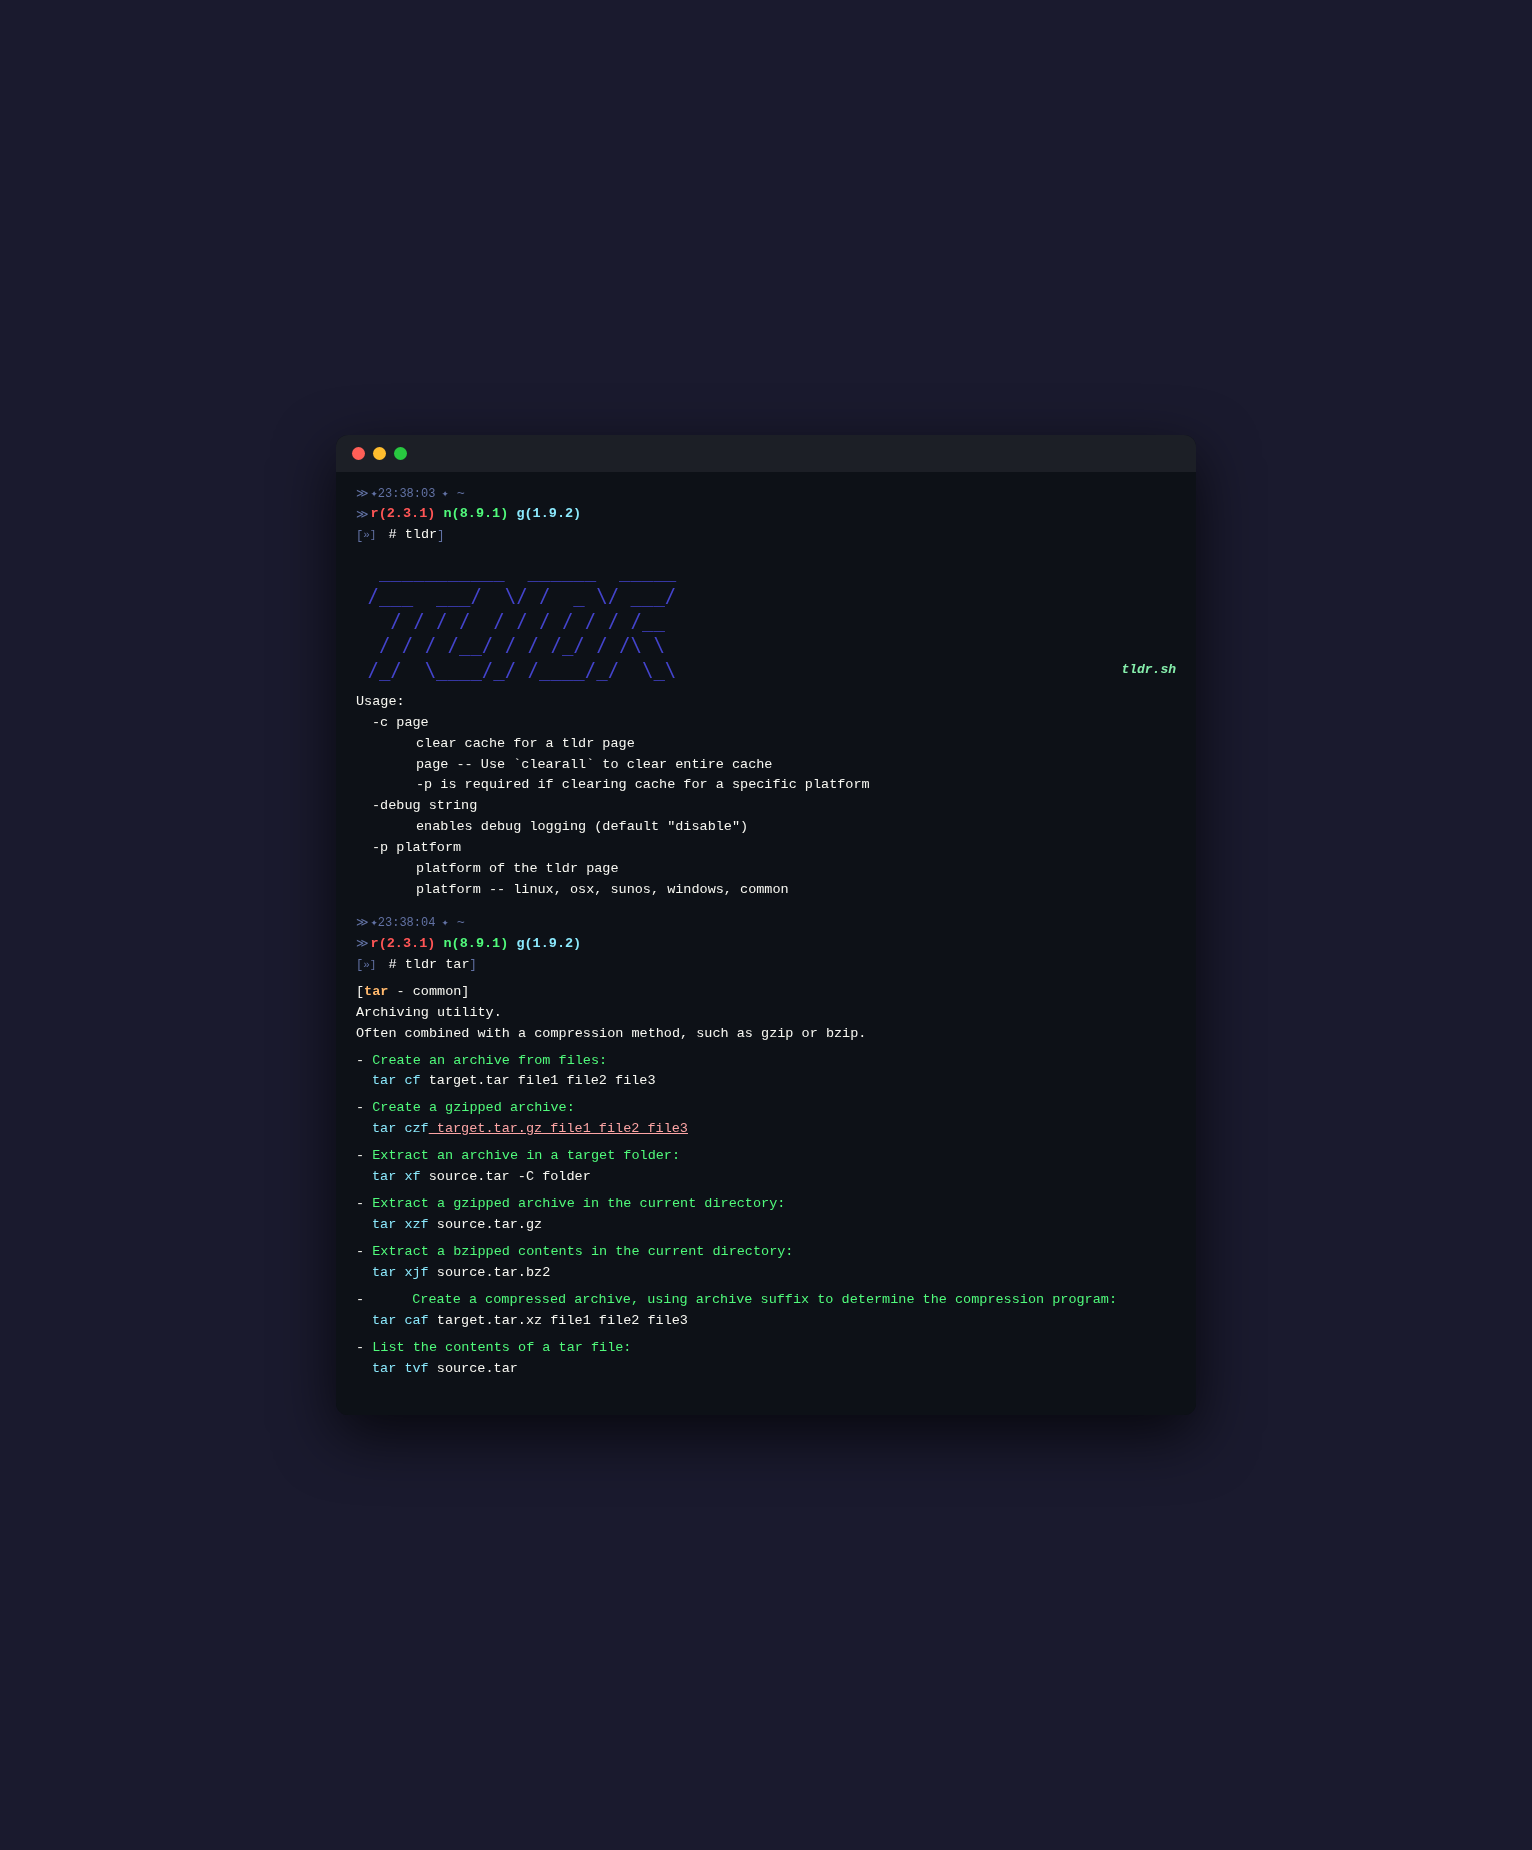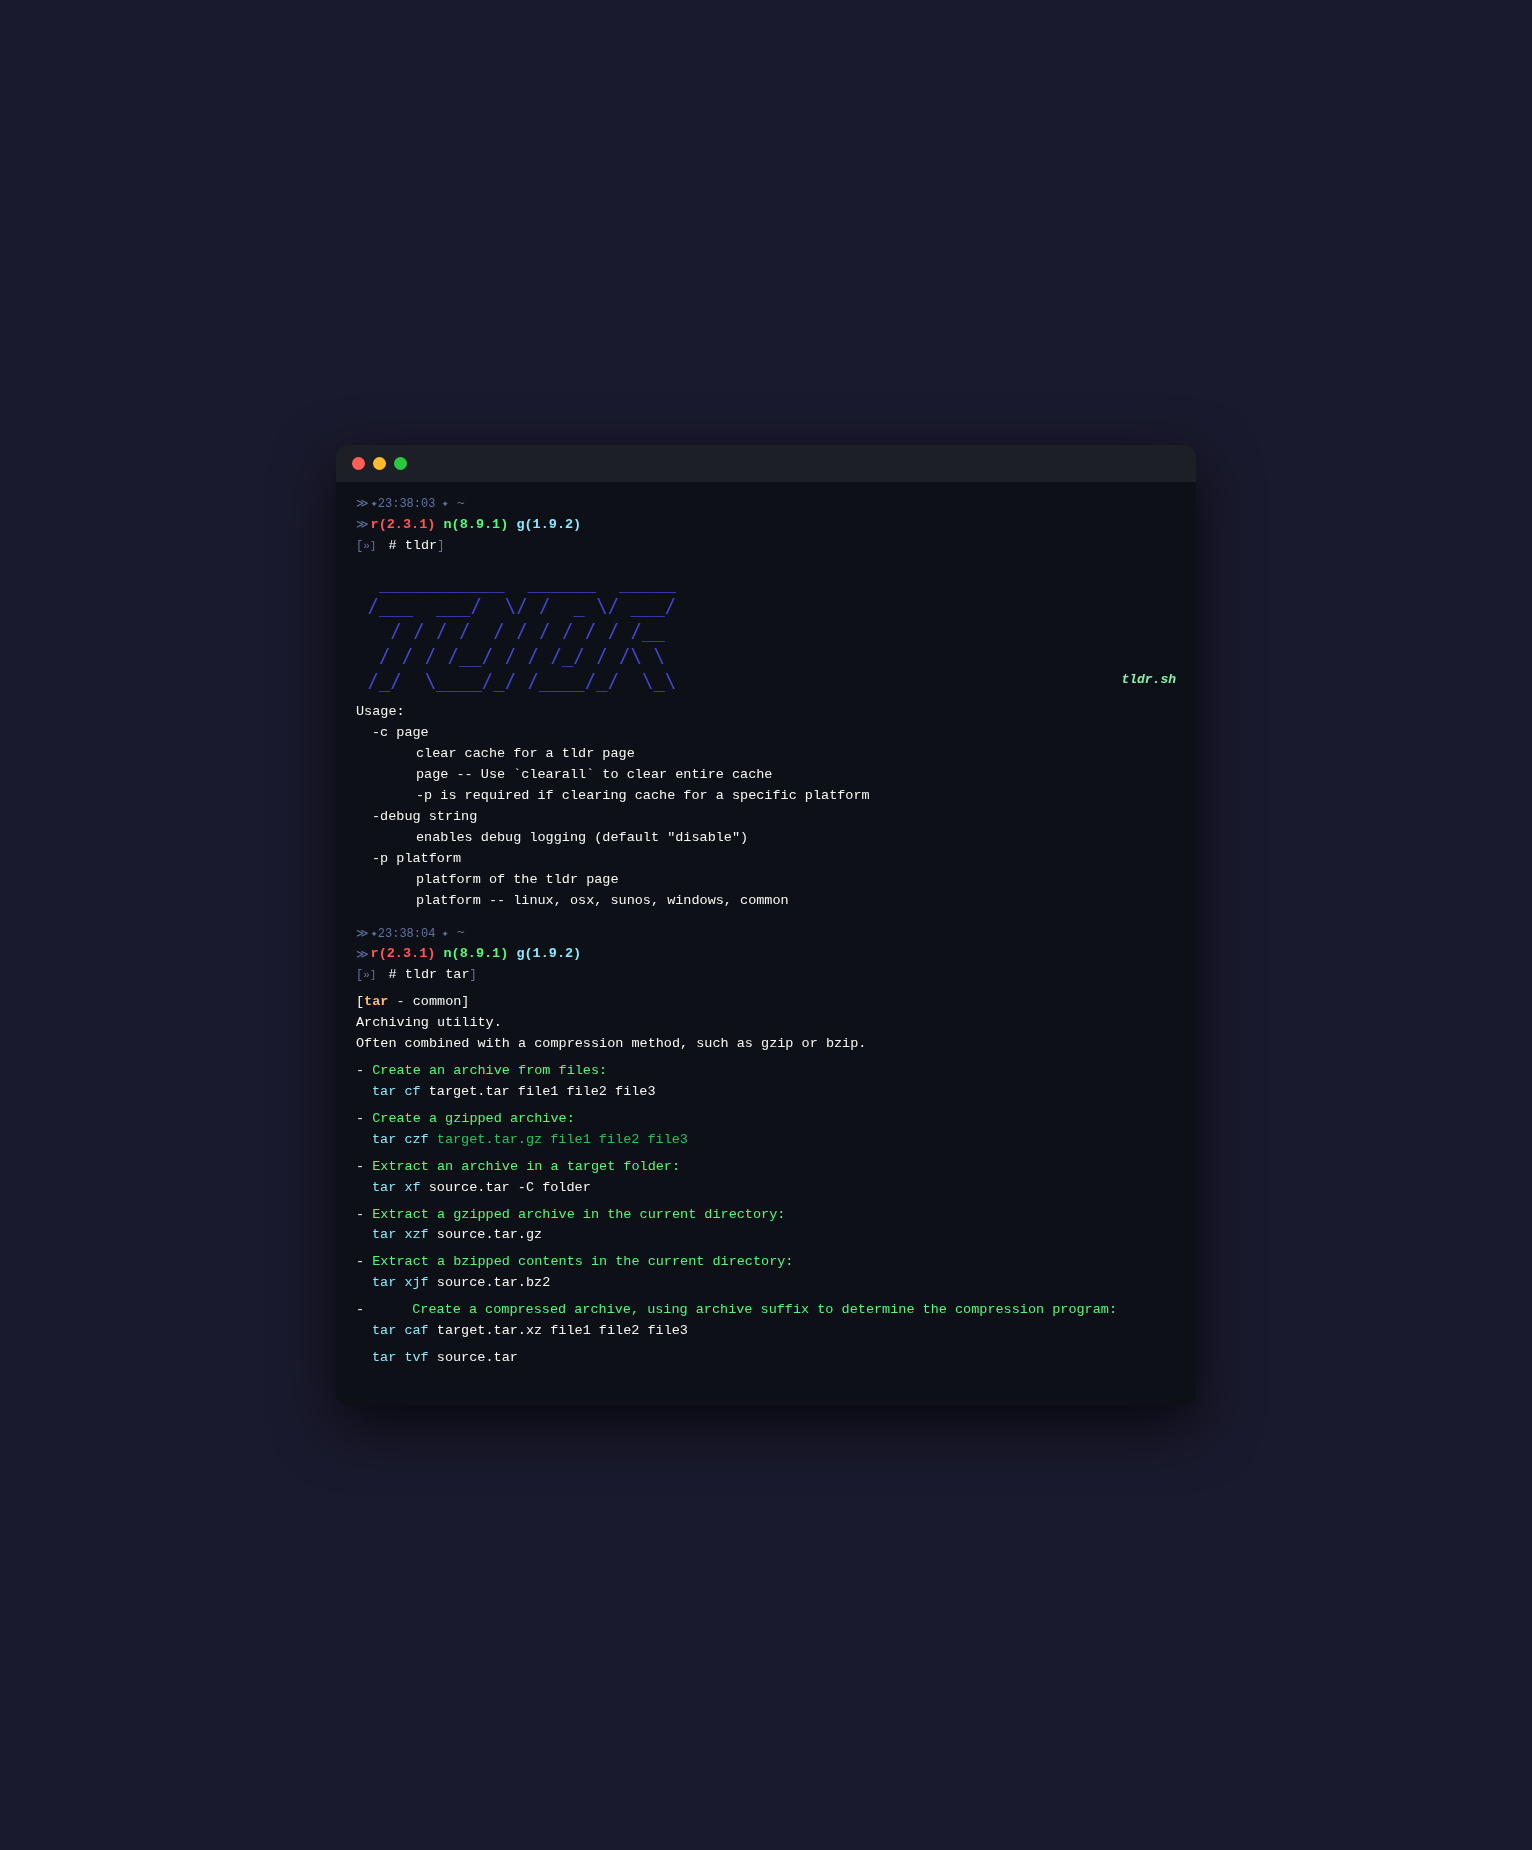--- a/index.html
+++ b/index.html
@@ -201,21 +201,21 @@
         </div>
       </div>
 
       <div class="blank-line"></div>
 
       <div>
         <div>
           <span style="color:#f8f8f2;">- </span><span style="color:#50fa7b;">Create a gzipped archive:</span>
         </div>
         <div style="padding-left:16px;">
-          <span style="color:#8be9fd;">tar czf</span><span style="color:#22c55e;"> target.tar.gz file1 file2 file3</span>
+          <span style="color:#8be9fd;">tar czf</span><span style="color:#fca5a5;text-decoration:underline;"> target.tar.gz file1 file2 file3</span>
         </div>
       </div>
 
       <div class="blank-line"></div>
 
       <div>
         <div>
           <span style="color:#f8f8f2;">- </span><span style="color:#50fa7b;">Extract an archive in a target folder:</span>
         </div>
         <div style="padding-left:16px;">
@@ -252,20 +252,23 @@
           <span style="color:#f8f8f2;">- </span><span style="color:#50fa7b;margin-left:40px;">Create a compressed archive, using archive suffix to determine the compression program:</span>
         </div>
         <div style="padding-left:16px;">
           <span style="color:#8be9fd;">tar caf</span><span style="color:#f8f8f2;"> target.tar.xz file1 file2 file3</span>
         </div>
       </div>
 
       <div class="blank-line"></div>
 
       <div>
+        <div>
+          <span style="color:#f8f8f2;">- </span><span style="color:#50fa7b;">List the contents of a tar file:</span>
+        </div>
         <div style="padding-left:16px;">
           <span style="color:#8be9fd;">tar tvf</span><span style="color:#f8f8f2;"> source.tar</span>
         </div>
       </div>
     </div>
 
     <div class="blank-line"></div>
     <div class="blank-line"></div>
 
   </div>

